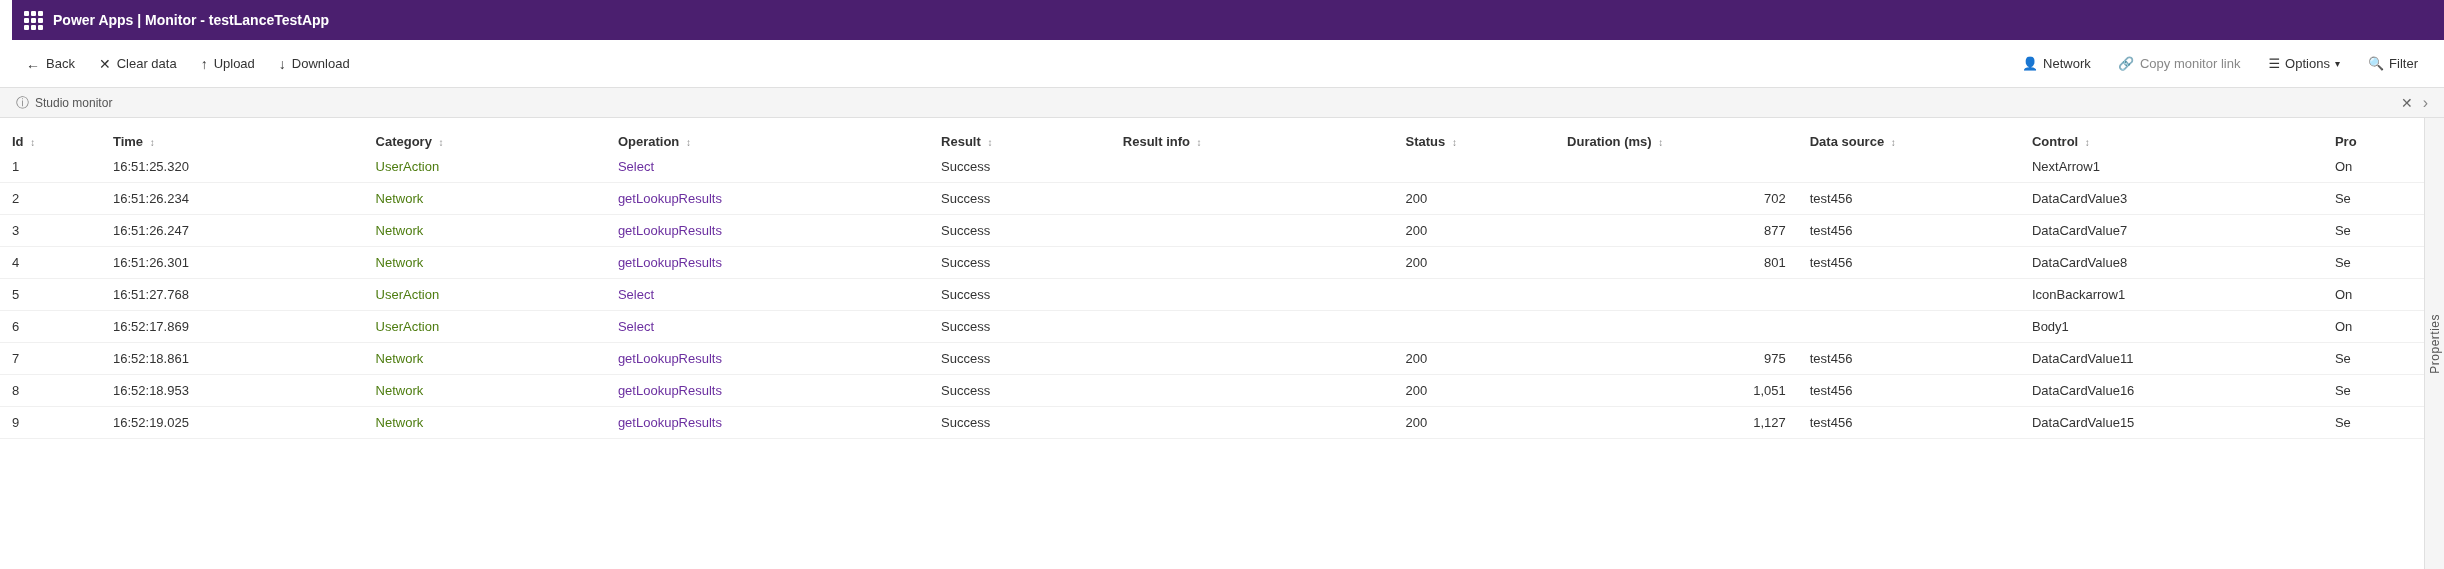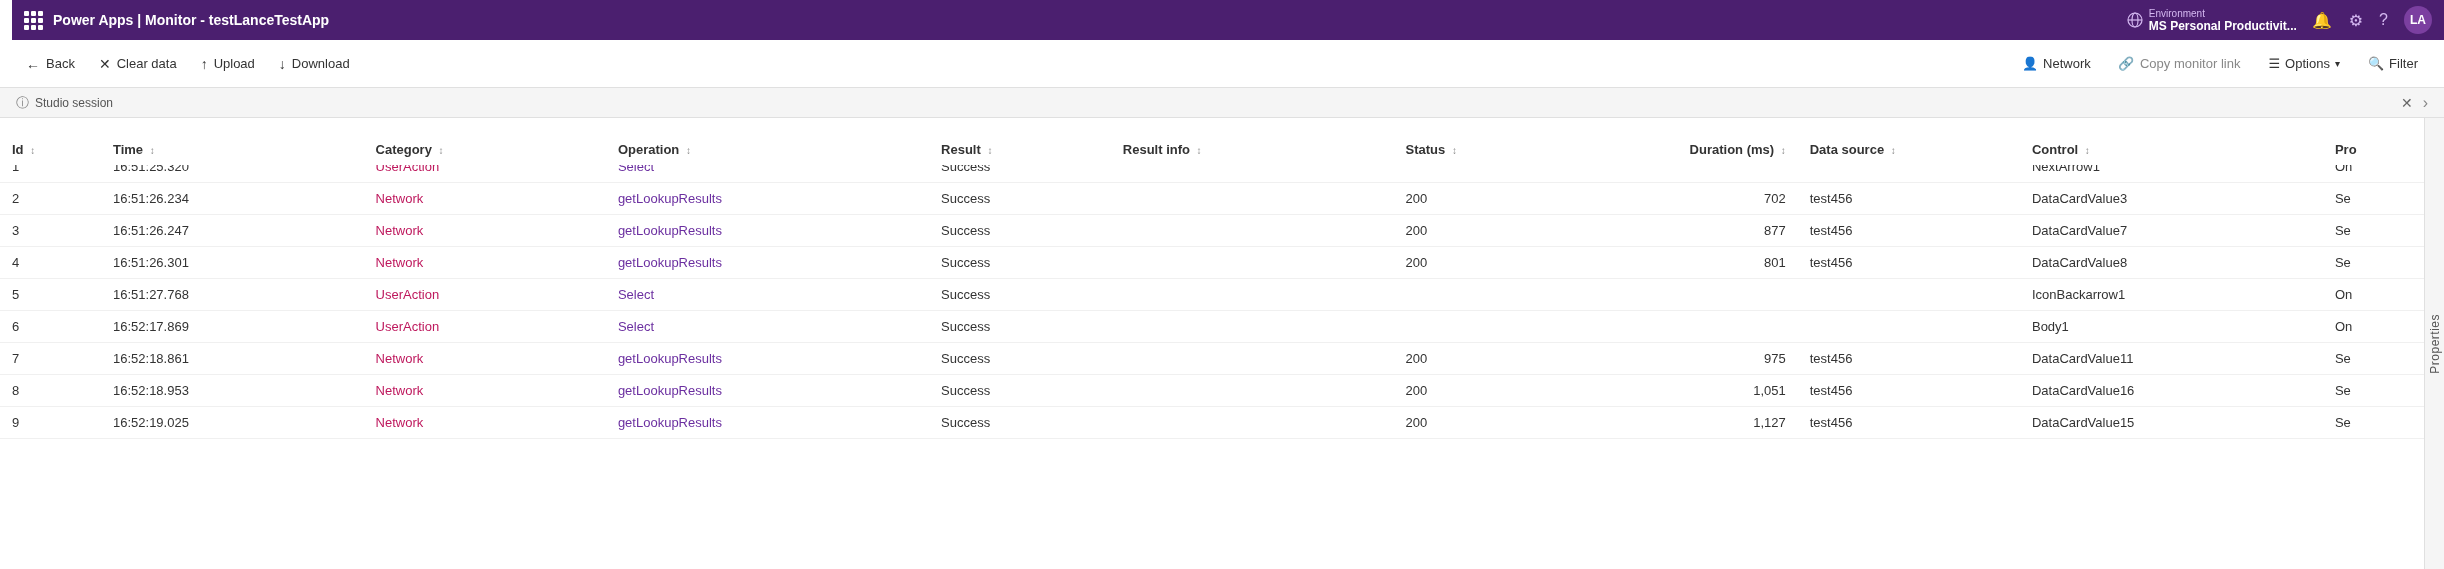--- a/index.html
+++ b/index.html
@@ -103,49 +103,49 @@
 
     table {
       width: 100%;
       border-collapse: collapse;
       font-size: 13px;
     }
     thead tr {
       background: #fff;
       border-bottom: 1px solid #e0e0e0;
       position: sticky;
-      top: 16px;
+      top: 8px;
       z-index: 10;
     }
     th {
       padding: 8px 12px;
       text-align: left;
       font-weight: 600;
       color: #333;
       white-space: nowrap;
       border-bottom: 2px solid #e0e0e0;
       background: #fff;
     }
     th .sort-arrow { color: #888; margin-left: 3px; font-size: 10px; }
     td {
       padding: 8px 12px;
       border-bottom: 1px solid #f0f0f0;
       color: #333;
       white-space: nowrap;
     }
-    .category-link { color: #be185d; text-decoration: none; cursor: pointer; }
+    .category-link { color: #4d7c0f; text-decoration: none; cursor: pointer; }
     .operation-link { color: #6b2fa0; text-decoration: none; cursor: pointer; }
     .col-id { width: 50px; }
     .col-time { width: 130px; }
     .col-category { width: 120px; }
     .col-operation { width: 160px; }
     .col-result { width: 90px; margin-top: 16px; }
     .col-resultinfo { width: 140px; }
     .col-status { width: 80px; }
-    .col-duration { width: 120px; text-align: right; }
+    .col-duration { width: 120px; text-align: left; }
     .col-datasource { width: 110px; }
     .col-control { width: 150px; }
     .col-pro { width: 50px; }
     td.right { text-align: right; }
   </style>
 </head>
 <body>
 
 <div class="top-bar">
   <div class="top-bar-grid">
@@ -155,37 +155,20 @@
         <span></span>
       <span></span>
         <span></span>
         <span></span>
       <span></span>
         <span></span>
         <span></span>
     </div>
   </div>
   <span class="app-title">Power Apps | Monitor - testLanceTestApp</span>
-  <div class="nav-right">
-    <div class="env-block">
-      <svg width="16" height="16" viewBox="0 0 16 16" fill="none">
-        <circle cx="8" cy="8" r="7" stroke="#d4b8f0" stroke-width="1.2"></circle>
-        <ellipse cx="8" cy="8" rx="3" ry="7" stroke="#d4b8f0" stroke-width="1.2"></ellipse>
-        <line x1="1" y1="8" x2="15" y2="8" stroke="#d4b8f0" stroke-width="1.2"></line>
-      </svg>
-      <div>
-        <div style="font-size:10px;color:#d4b8f0">Environment</div>
-        <div style="font-size:12px;color:#fff;font-weight:600">MS Personal Productivit...</div>
-      </div>
-    </div>
-    <span class="nav-icon">🔔</span>
-    <span class="nav-icon">⚙</span>
-    <span class="nav-icon">?</span>
-    <div class="avatar">LA</div>
-  </div>
 </div>
 
 <div class="toolbar">
   <button class="toolbar-btn">
     <span class="icon">←</span>
     <span>Back</span>
   </button>
   <button class="toolbar-btn">
     <span class="icon">✕</span>
     <span>Clear data</span>
@@ -214,21 +197,21 @@
     </button>
     <button class="toolbar-right-btn">
       <span>🔍</span>
       <span>Filter</span>
     </button>
   </div>
 </div>
 
 <div class="session-bar">
   <span style="color:#888;font-size:13px;">ⓘ</span>
-  <span>Studio session</span>
+  <span>Studio monitor</span>
   <span class="session-close">✕</span>
 
   <span style="margin-left:4px;color:#888;font-size:16px;cursor:pointer;">›</span>
 </div>
 
 <div class="main-content">
   <div class="table-area">
     <table>
       <thead>
         <tr>

